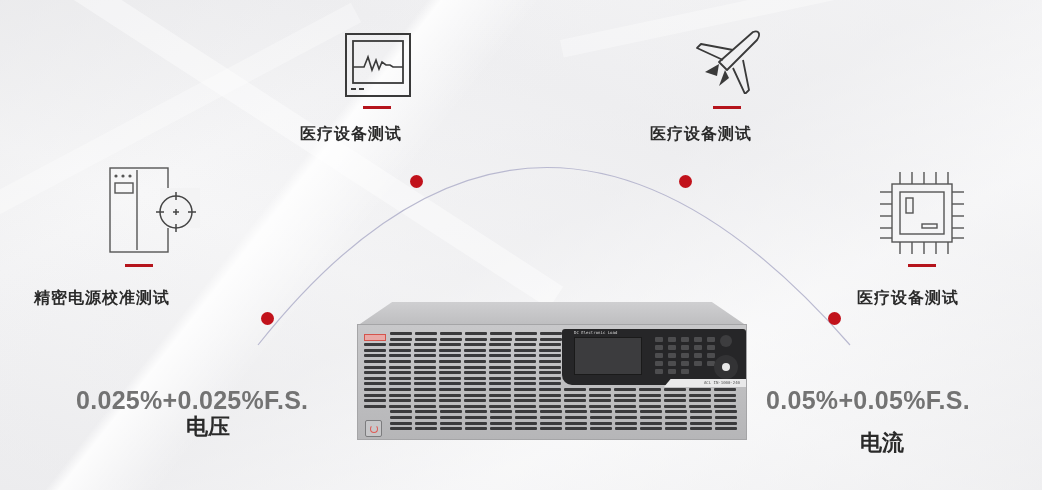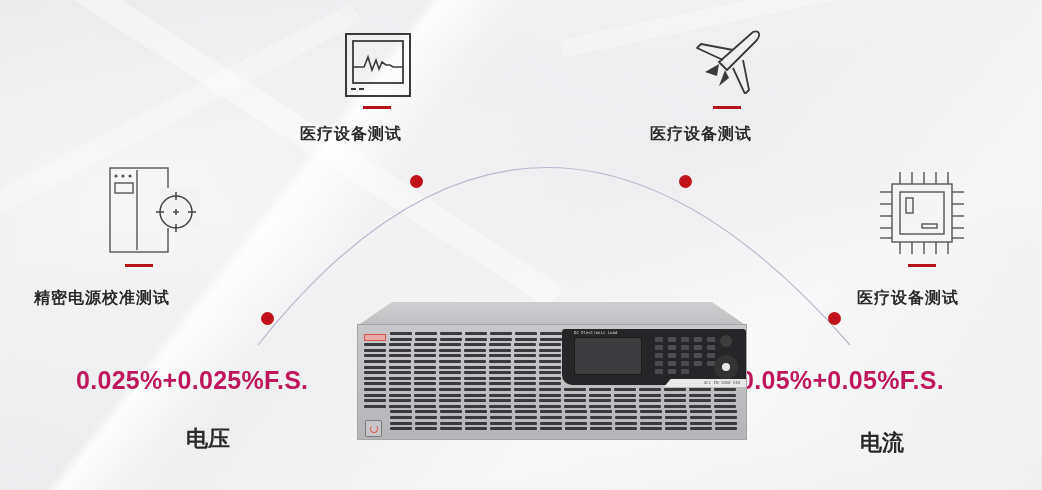--- a/index.html
+++ b/index.html
@@ -18,21 +18,21 @@
   }
   .beam { position: absolute; background: rgba(255,255,255,0.7); transform-origin: left top; }
   .arc { position: absolute; left: 0; top: 0; width: 1042px; height: 490px; }
   .node { position: absolute; width: 13px; height: 13px; border-radius: 50%; background: #c1121b; }
   .label {
     position: absolute; font-weight: bold; font-size: 16px; color: #2a2a2a;
     letter-spacing: 1px; white-space: nowrap;
   }
   .icon { position: absolute; }
   .dash { position: absolute; width: 28px; height: 3px; background: #b5141c; }
-  .spec-val { position: absolute; font-weight: bold; font-size: 25px; color: #be185d; white-space: nowrap; letter-spacing: 0.3px; font-family: "Liberation Sans", sans-serif; }
+  .spec-val { position: absolute; font-weight: bold; font-size: 25px; color: #737373; white-space: nowrap; letter-spacing: 0.3px; font-family: "Liberation Sans", sans-serif; margin-top: 20px; }
   .spec-lbl { position: absolute; font-weight: bold; font-size: 22px; color: #2a2a2a; white-space: nowrap; }
 
   
   .device { position: absolute; left: 357px; top: 302px; width: 390px; height: 138px; }
   .dev-top {
     position: absolute; left: 0; top: 0; width: 390px; height: 24px;
     background: linear-gradient(#cfcfd1, #bdbdbf);
     clip-path: polygon(9% 0, 91% 0, 100% 100%, 0 100%);
   }
   .dev-front {
@@ -150,22 +150,22 @@
       <line x1="74" y1="34" x2="86" y2="34"></line>
       <line x1="74" y1="46" x2="86" y2="46"></line>
       <line x1="74" y1="58" x2="86" y2="58"></line>
       <line x1="74" y1="68" x2="86" y2="68"></line>
   </g>
 </svg>
 <div class="dash" style="left:908px;top:264px"></div>
 <div class="label" style="left:857px;top:288px">医疗设备测试</div>
 
 <div class="spec-val" style="left:76px;top:366px">0.025%+0.025%F.S.</div>
-<div class="spec-lbl" style="left:186px;top:424px">电压</div>
-<div class="spec-val" style="left:740px;top:366px">0.05%+0.05%F.S.</div>
+<div class="spec-lbl" style="left:186px;top:412px">电压</div>
+<div class="spec-val" style="left:766px;top:366px">0.05%+0.05%F.S.</div>
 <div class="spec-lbl" style="left:860px;top:428px">电流</div>
 
 <div class="device">
   <div class="dev-top"></div>
   <div class="dev-front">
     <div class="logo-badge"></div>
     <div class="grille" style="left:6px;top:7px;">
       <div class="grille-row" style="padding-left:26px">
           <span class="slot"></span>
           <span class="slot"></span>

